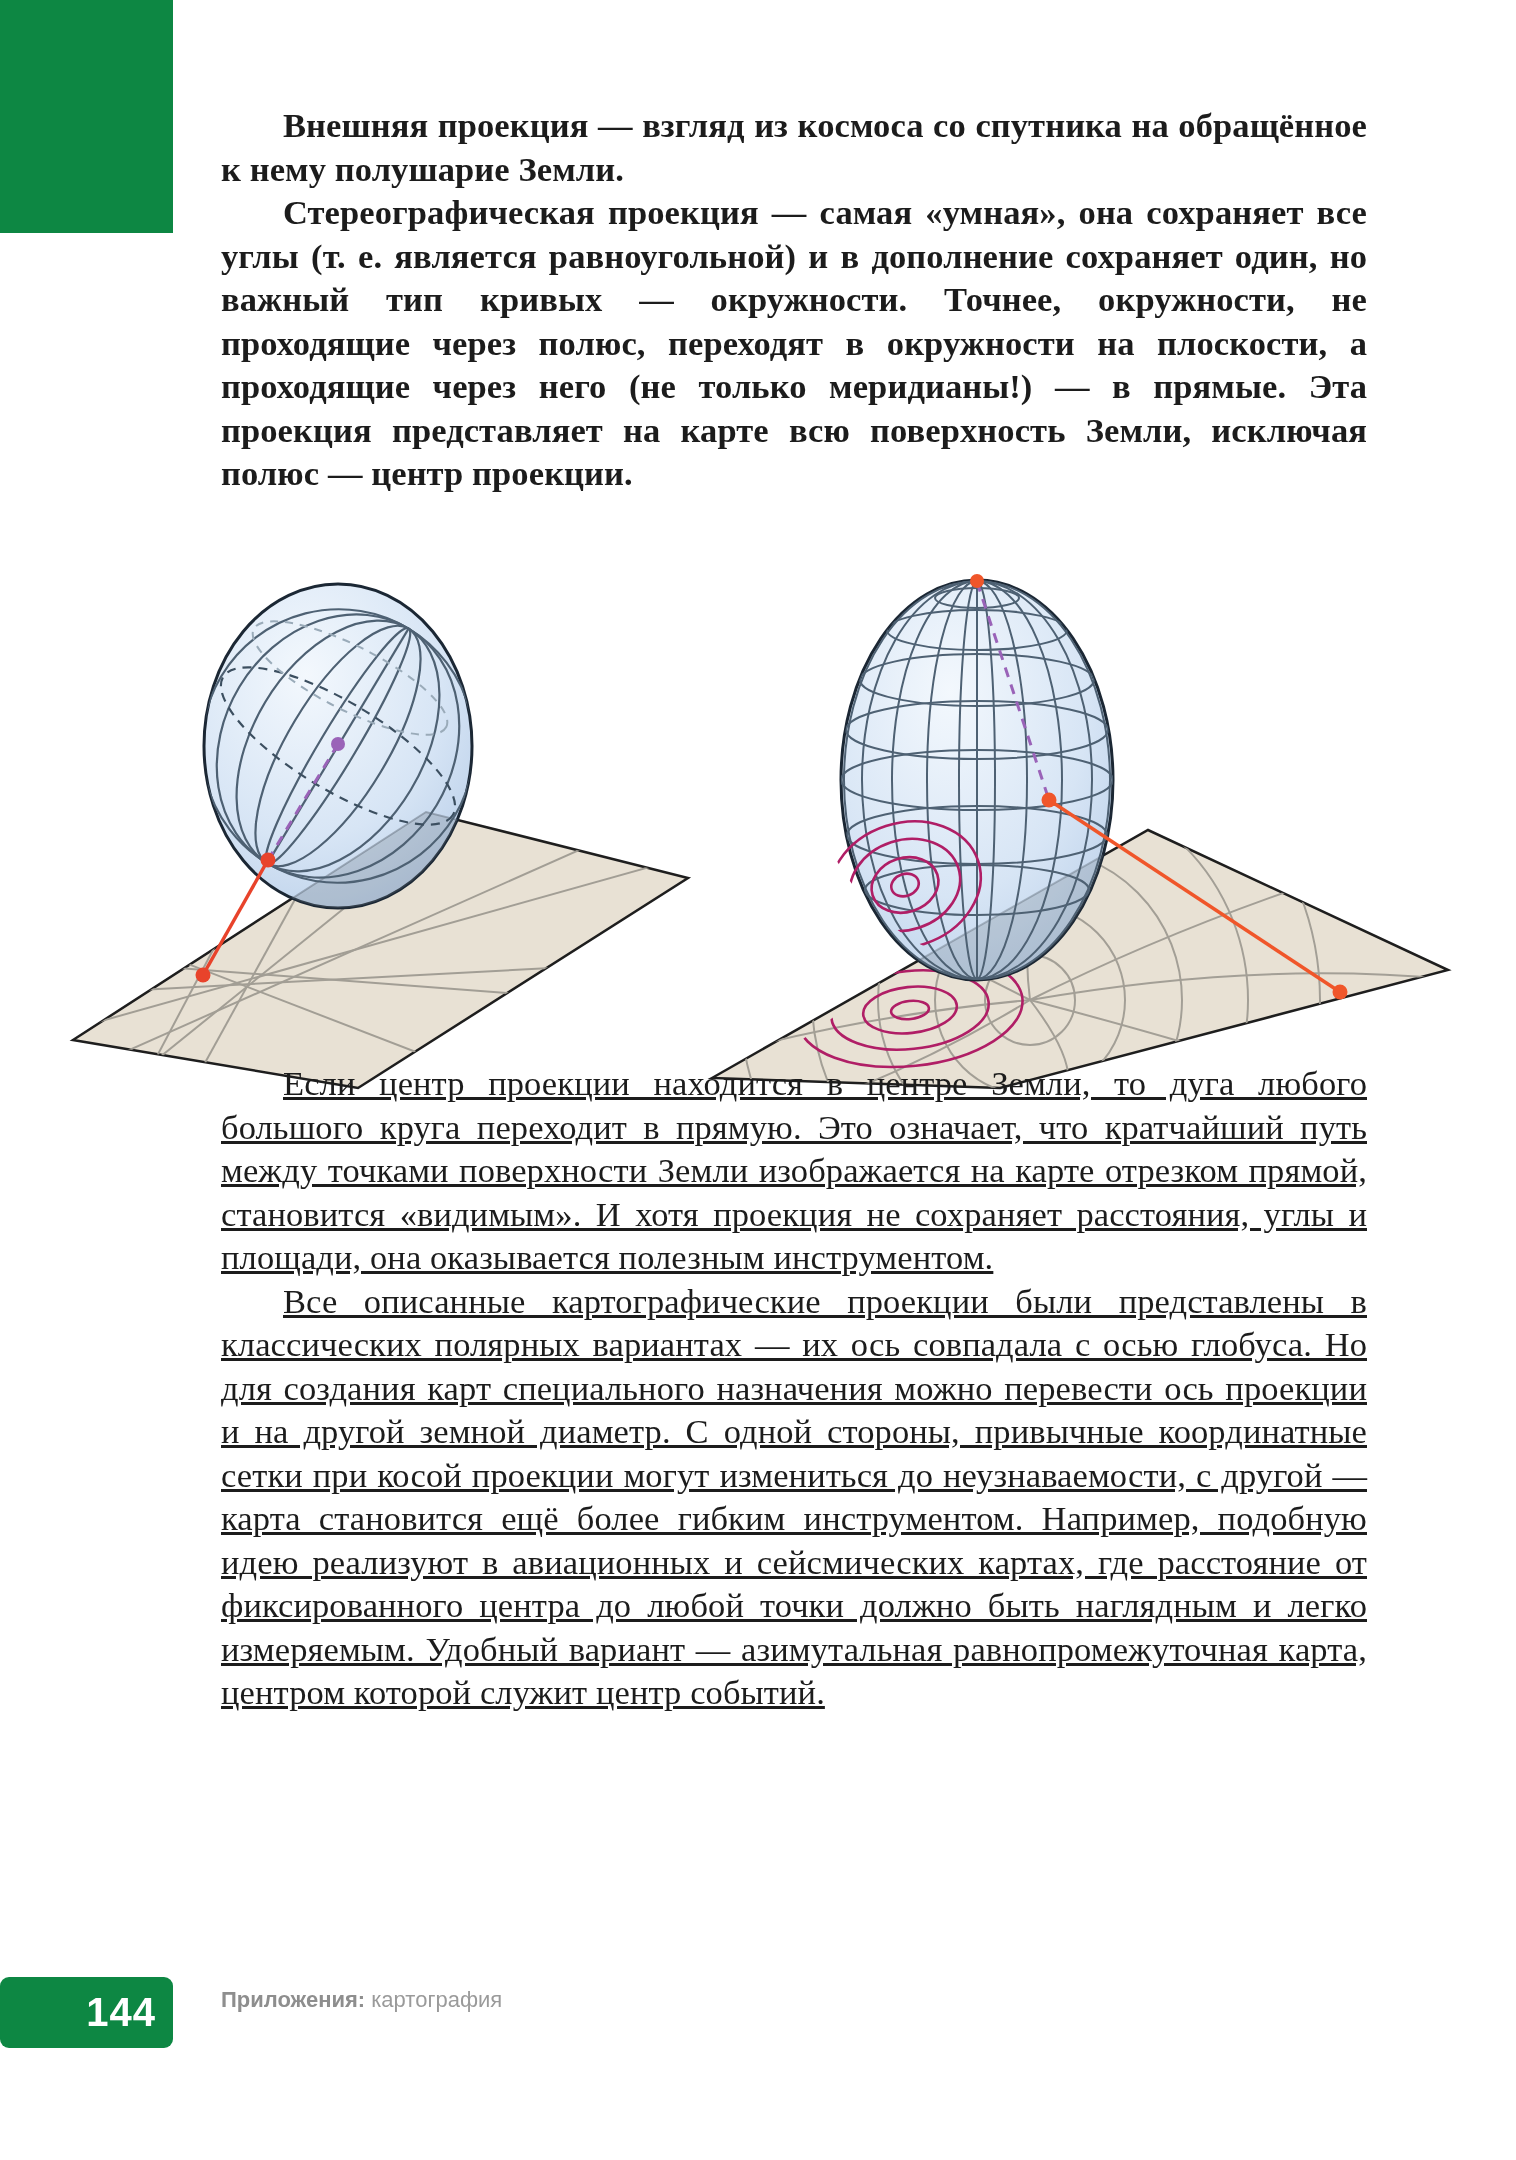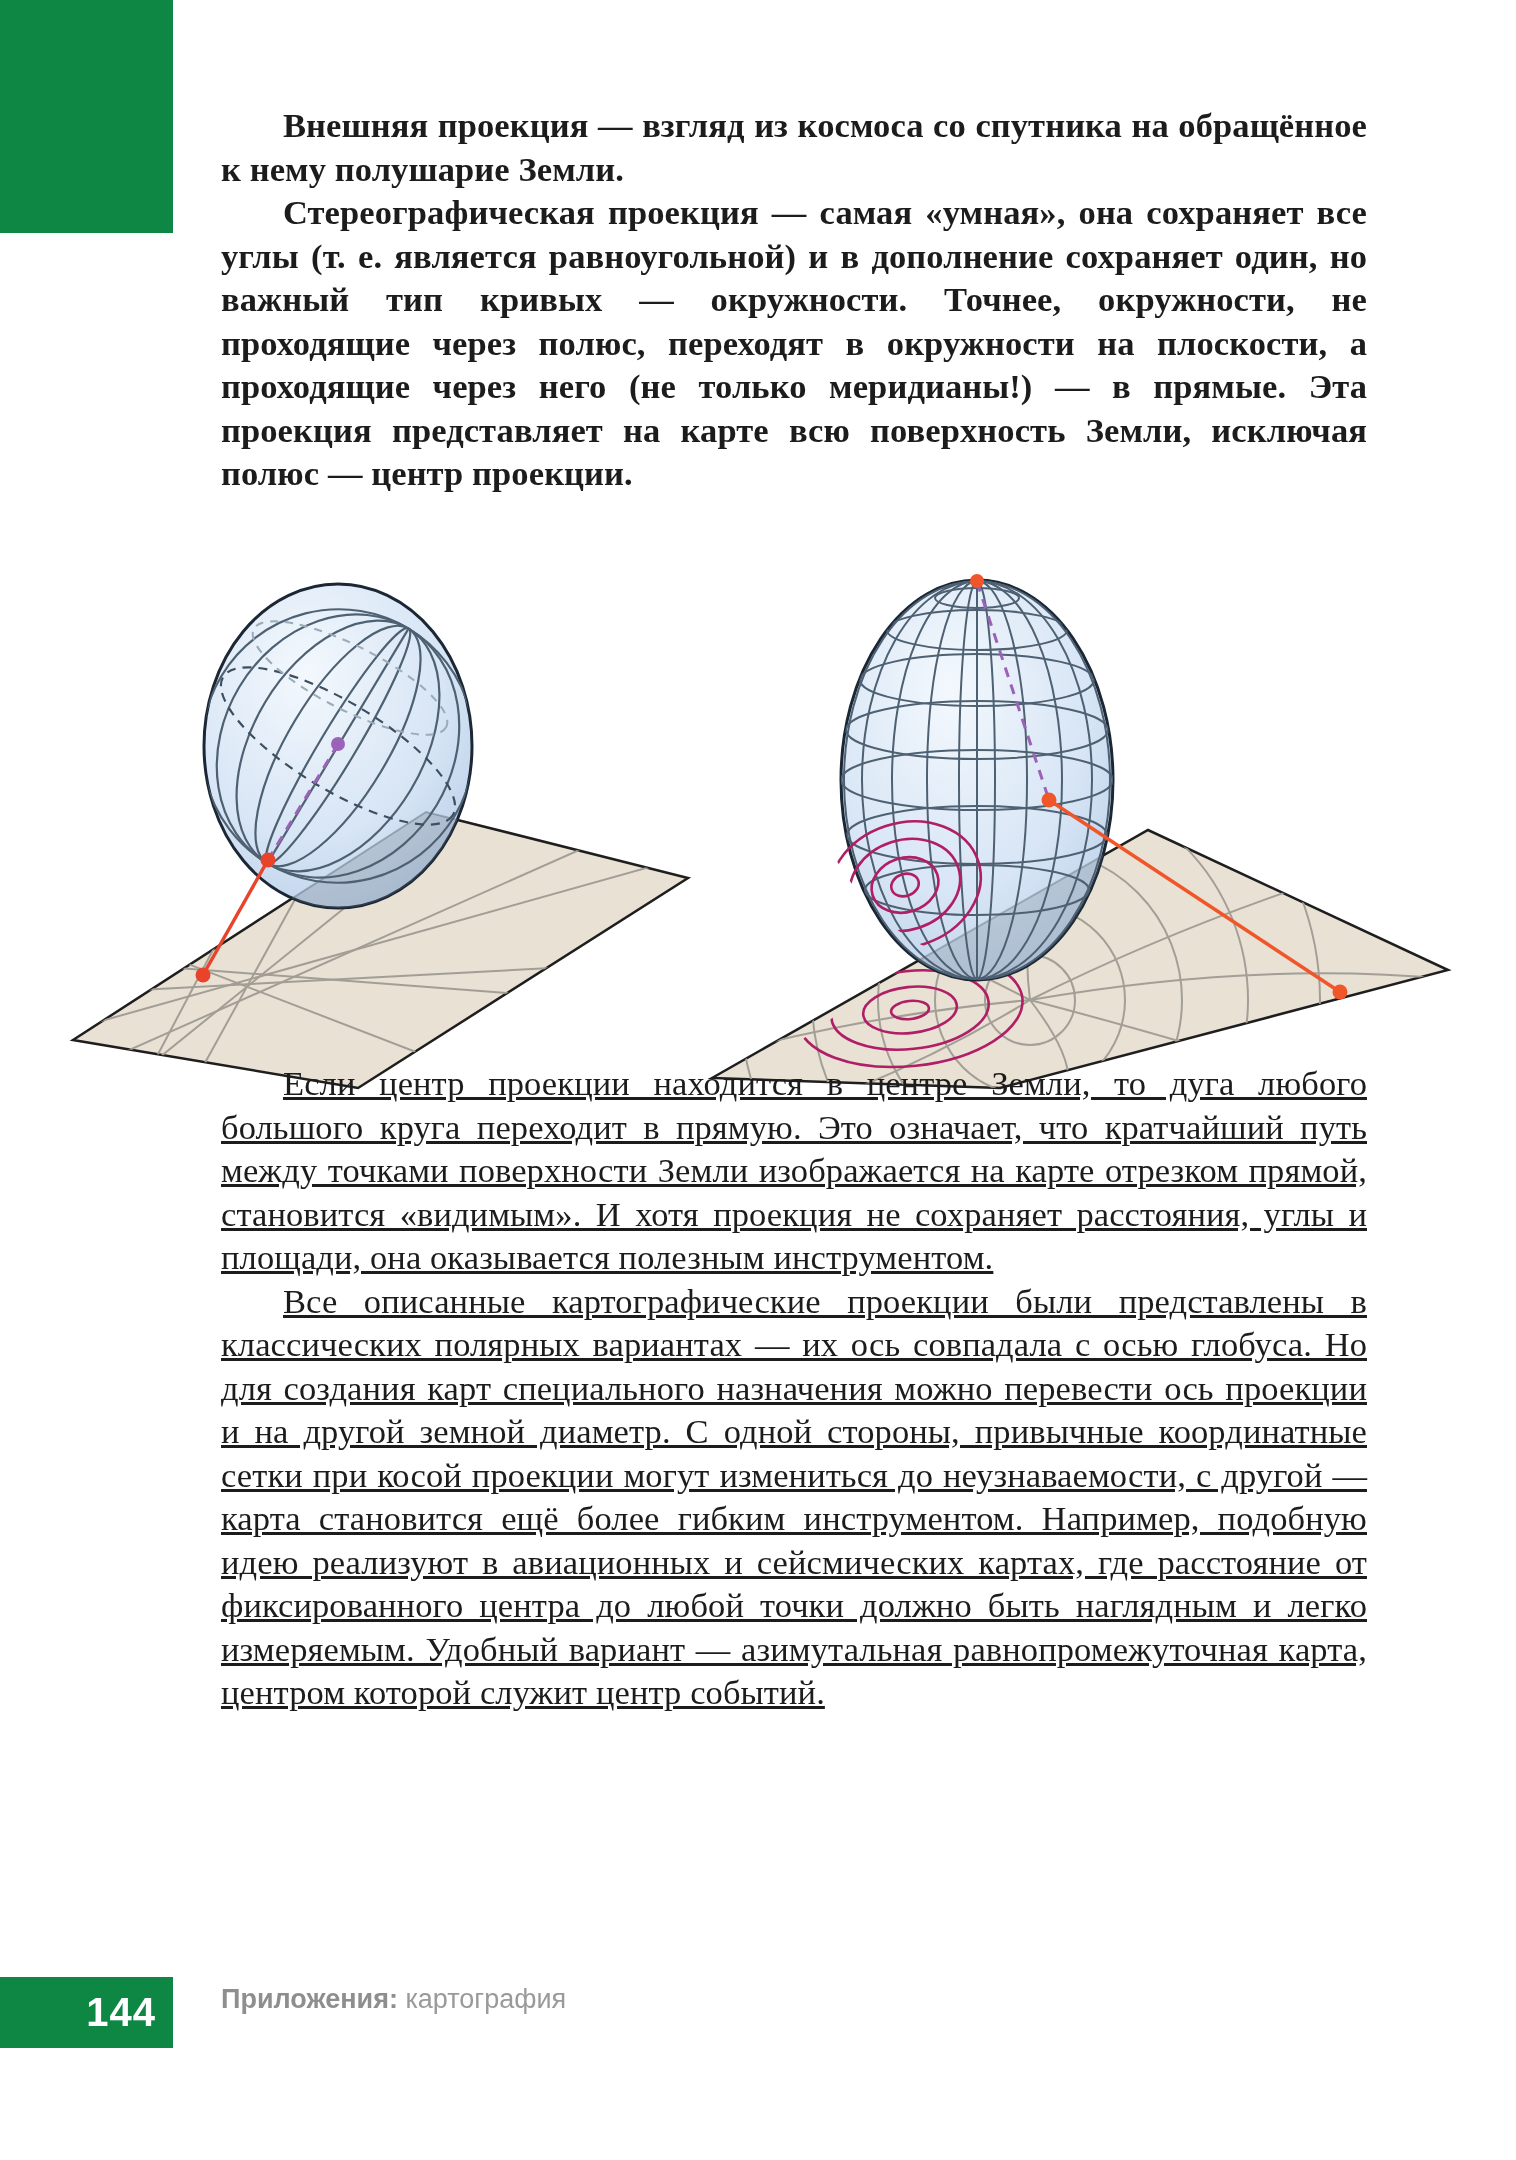--- a/index.html
+++ b/index.html
@@ -18,25 +18,25 @@
   }
   .text-1 { top:104px;font-weight:bold; }
   .text-2 { top:1062px;text-decoration:underline; }
   .figures { position:absolute; left:0; top:530px; width:1516px; height:562px; }
   .fig-left  { position:absolute; left:58px;  top:0; width:645px; height:560px; }
   .fig-right { position:absolute; left:700px; top:0; width:758px; height:560px; }
   .page-badge {
     position:absolute; left:0; top:1977px; width:173px; height:71px;
     background:#0d8743; color:#ffffff; text-align:right;
     font:bold 40px/71px "Liberation Sans",sans-serif;
-    padding-right:17px; box-sizing:border-box; letter-spacing:1px;
+    padding-right:17px; box-sizing:border-box; letter-spacing:1px;border-radius:9px;
   }
   .footer-meta {
     position:absolute; left:221px; top:1984px; width:1100px;
-    font-family:"Liberation Sans",sans-serif; font-size:27px; line-height:31px;
+    font-family:"Liberation Sans",sans-serif; font-size:22px; line-height:31px;
     color:#9a9a9a;
   }
   .footer-meta .lbl { font-weight:bold; color:#8e8e8e; }
 </style>
 </head>
 <body>
 
 <div class="page">
 
   <div class="corner-block"></div>

